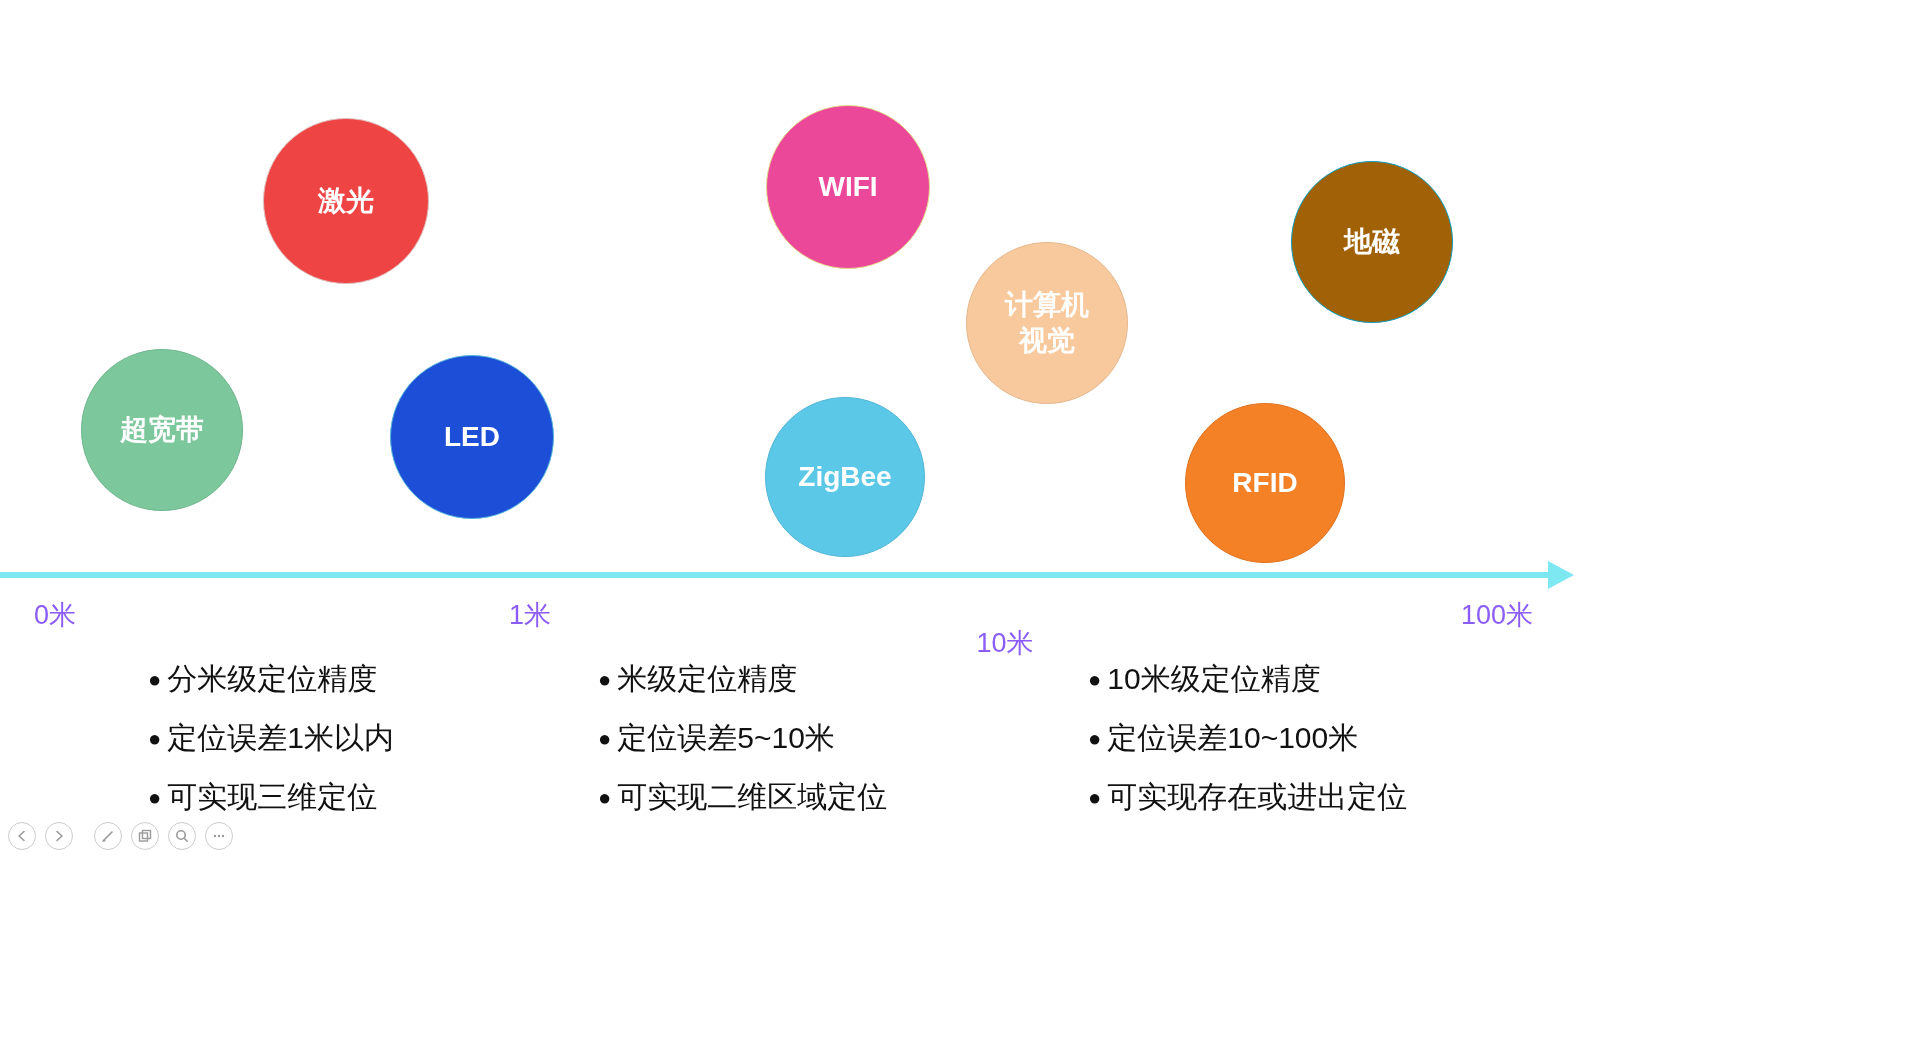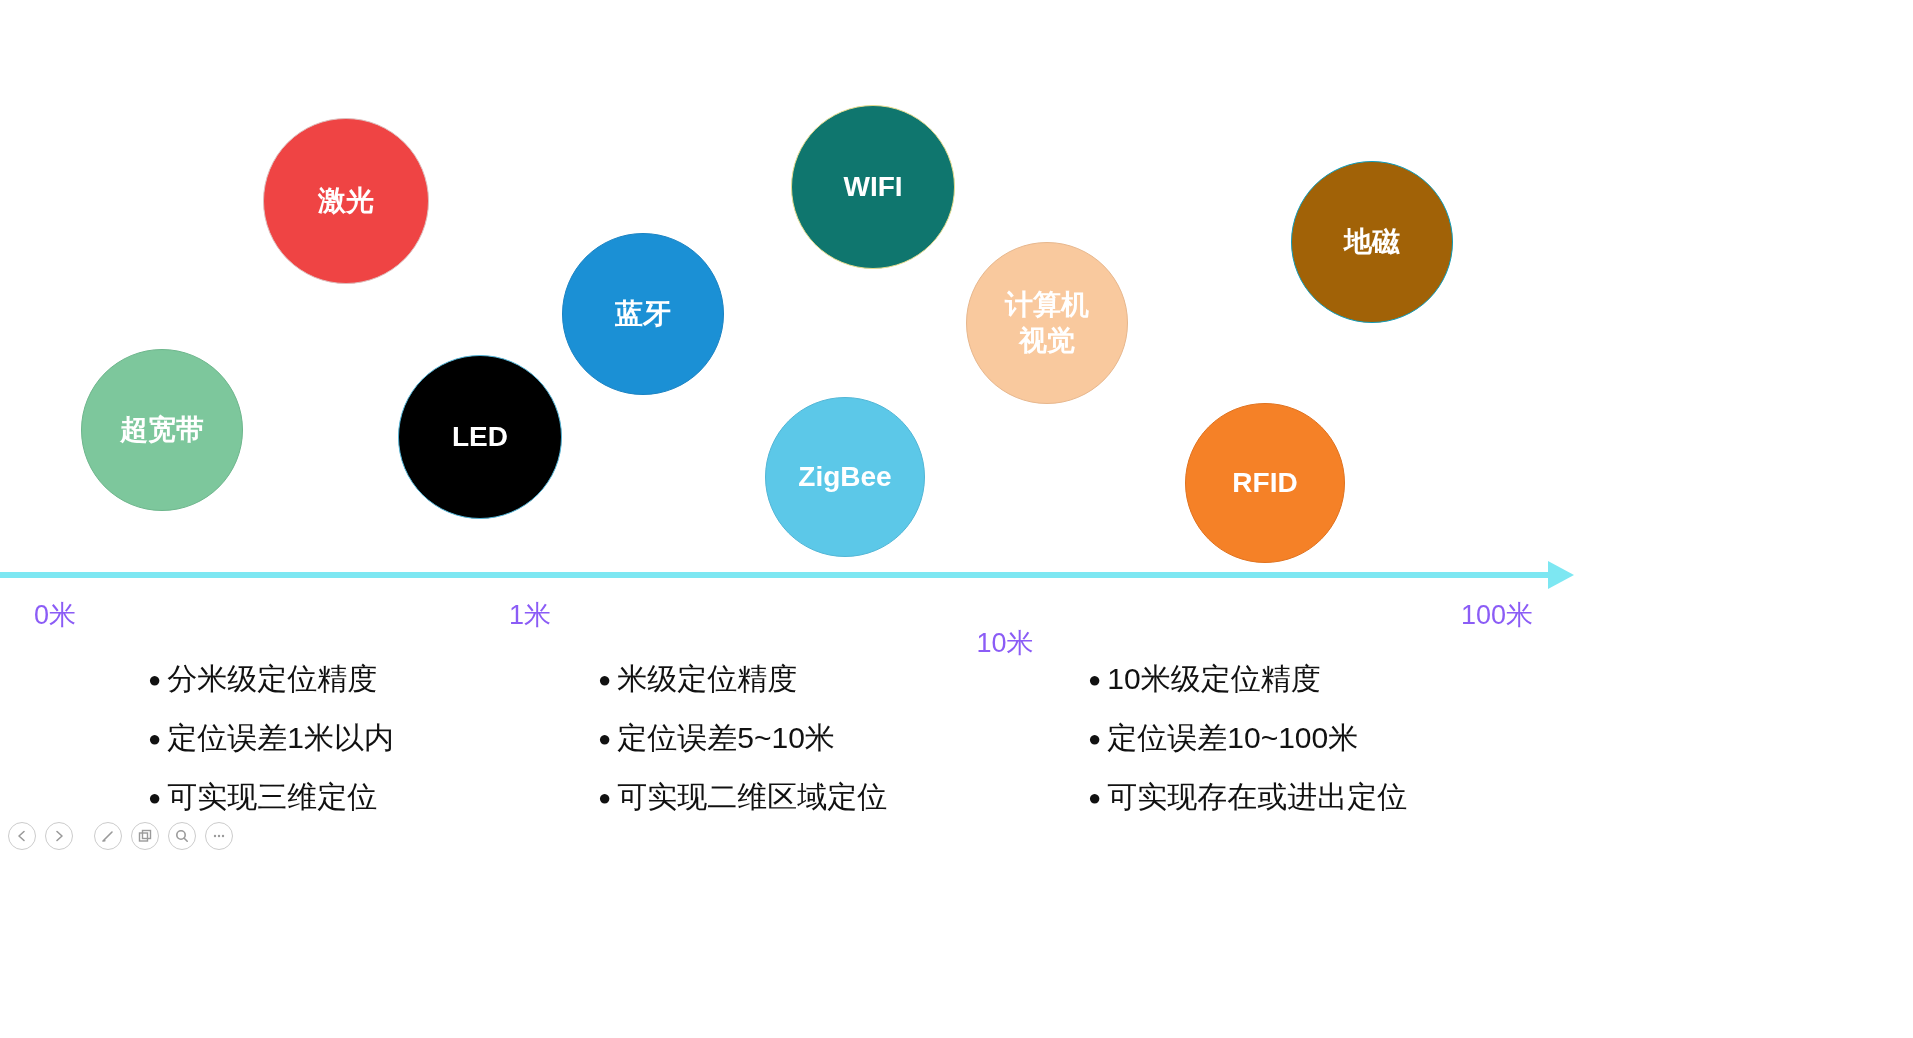--- a/index.html
+++ b/index.html
@@ -107,27 +107,24 @@
 <body>
 
 <div class="stage">
 
   <div class="bubble" style="left: 263px; top: 118px; width: 166px; height: 166px; background: #ef4444; border-color: rgb(221, 191, 190); text-align: center;">
     <span class="bubble-label">激光</span>
   </div>
   <div class="bubble" style="left: 81px; top: 349px; width: 162px; height: 162px; background: rgb(125, 199, 156); border-color: rgb(109, 182, 140); text-align: center;">
     <span class="bubble-label">超宽带</span>
   </div>
-  <div class="bubble" style="left: 398px; top: 355px; width: 164px; height: 164px; background: #000000; border-color: rgb(83, 180, 214);">
+  <div class="bubble" style="left: 390px; top: 355px; width: 164px; height: 164px; background: #1d4ed8; border-color: rgb(83, 180, 214);">
     <span class="bubble-label">LED</span>
   </div>
-  <div class="bubble" style="left: 562px; top: 233px; width: 162px; height: 162px; background: rgb(27, 144, 213); border-color: rgb(26, 131, 195);">
-    <span class="bubble-label">蓝牙</span>
-  </div>
-  <div class="bubble" style="left: 791px; top: 105px; width: 164px; height: 164px; background: #0f766e; border-color: rgb(228, 219, 142); text-align: right;">
+  <div class="bubble" style="left: 766px; top: 105px; width: 164px; height: 164px; background: #ec4899; border-color: rgb(228, 219, 142); text-align: right;">
     <span class="bubble-label">WIFI</span>
   </div>
   <div class="bubble" style="left: 966px; top: 242px; width: 162px; height: 162px; background: rgb(249, 201, 158); border-color: rgb(231, 183, 141);">
     <span class="bubble-label">计算机
 视觉</span>
   </div>
   <div class="bubble" style="left: 765px; top: 397px; width: 160px; height: 160px; background: rgb(92, 200, 232); border-color: rgb(82, 182, 214);">
     <span class="bubble-label">ZigBee</span>
   </div>
   <div class="bubble" style="left: 1185px; top: 403px; width: 160px; height: 160px; background: rgb(245, 129, 39); border-color: rgb(224, 115, 32);">

